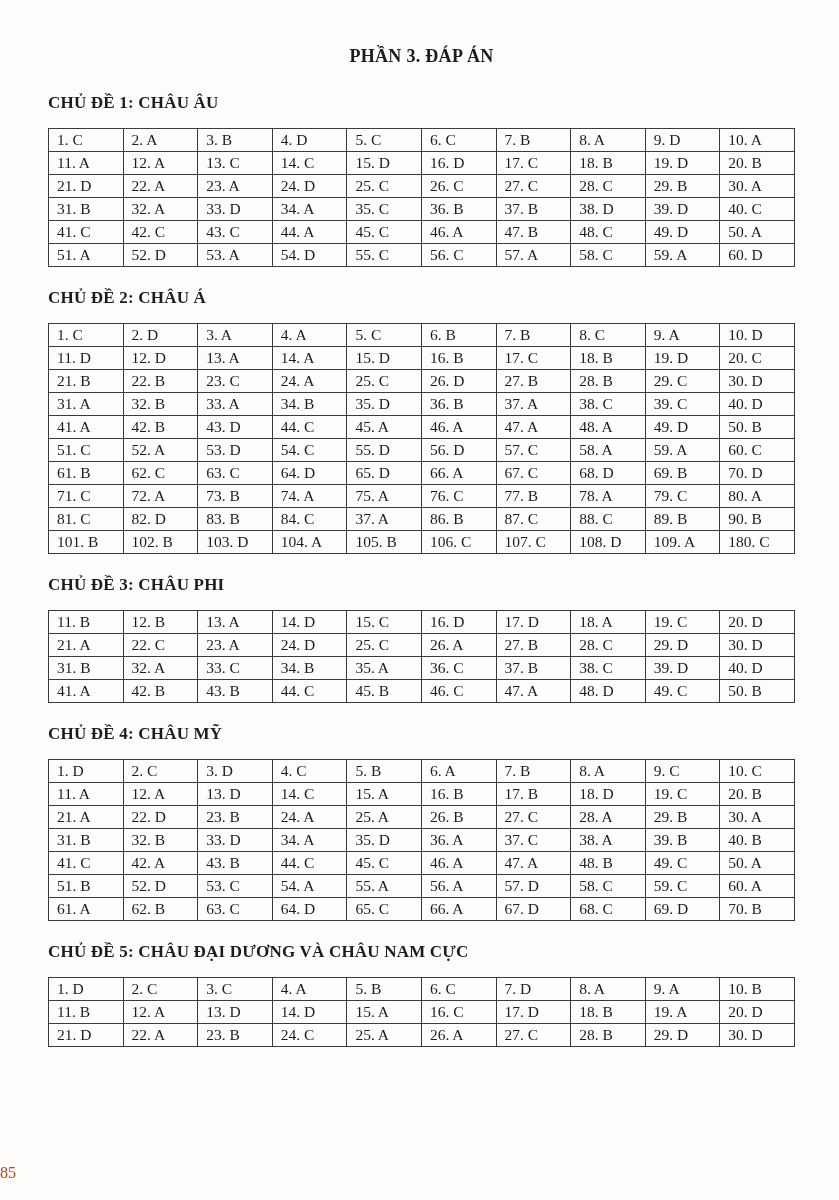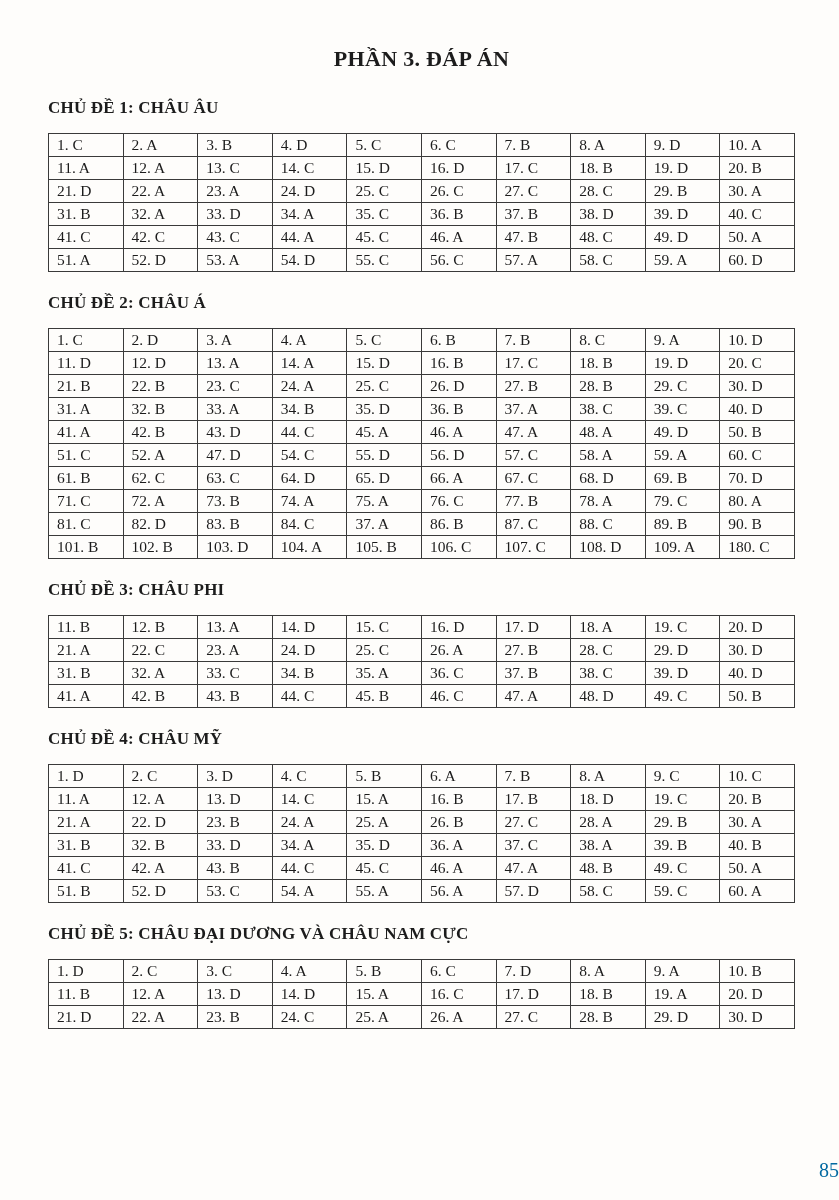--- a/index.html
+++ b/index.html
@@ -14,21 +14,21 @@
     margin: 0 auto;
     background: #fefdfb;
     box-sizing: border-box;
     padding: 46px 44px 0 48px;
     font-family: "Liberation Serif", "DejaVu Serif", serif;
     color: #1c1c1c;
     overflow: hidden;
   }
   .page-title {
     text-align: center;
-    font-size: 22px;
+    font-size: 18px;
     font-weight: bold;
     letter-spacing: 0.3px;
     margin: 0 0 26px 0;
   }
   .section-heading {
     font-size: 17px;
     font-weight: bold;
     letter-spacing: 0.2px;
     margin: 21px 0 15px 0;
   }
@@ -47,23 +47,23 @@
     padding: 0 2px 0 8px;
     white-space: nowrap;
     overflow: hidden;
     color: #1c1c1c;
   }
   .page-number {
     position: absolute;
     bottom: 18px;
     left: 0;
     width: 100%;
-    text-align: right;
-    font-size: 20px;
-    color: #0369a1;
+    text-align: left;
+    font-size: 16px;
+    color: #c2410c;
   }
 </style>
 </head>
 <body>
 
 <div class="page">
   <h1 class="page-title">PHẦN 3. ĐÁP ÁN</h1>
 
   <div id="sections">
       <h2 class="section-heading">CHỦ ĐỀ 1: CHÂU ÂU</h2>
@@ -202,21 +202,21 @@
             <td>45. A</td>
             <td>46. A</td>
             <td>47. A</td>
             <td>48. A</td>
             <td>49. D</td>
             <td>50. B</td>
           </tr>
           <tr>
             <td>51. C</td>
             <td>52. A</td>
-            <td>47. D</td>
+            <td>53. D</td>
             <td>54. C</td>
             <td>55. D</td>
             <td>56. D</td>
             <td>57. C</td>
             <td>58. A</td>
             <td>59. A</td>
             <td>60. C</td>
           </tr>
           <tr>
             <td>61. B</td>
@@ -389,20 +389,32 @@
             <td>52. D</td>
             <td>53. C</td>
             <td>54. A</td>
             <td>55. A</td>
             <td>56. A</td>
             <td>57. D</td>
             <td>58. C</td>
             <td>59. C</td>
             <td>60. A</td>
           </tr>
+          <tr>
+            <td>61. A</td>
+            <td>62. B</td>
+            <td>63. C</td>
+            <td>64. D</td>
+            <td>65. C</td>
+            <td>66. A</td>
+            <td>67. D</td>
+            <td>68. C</td>
+            <td>69. D</td>
+            <td>70. B</td>
+          </tr>
         </tbody>
       </table>
       <h2 class="section-heading">CHỦ ĐỀ 5: CHÂU ĐẠI DƯƠNG VÀ CHÂU NAM CỰC</h2>
       <table class="answer-table">
         <tbody>
           <tr>
             <td>1. D</td>
             <td>2. C</td>
             <td>3. C</td>
             <td>4. A</td>

